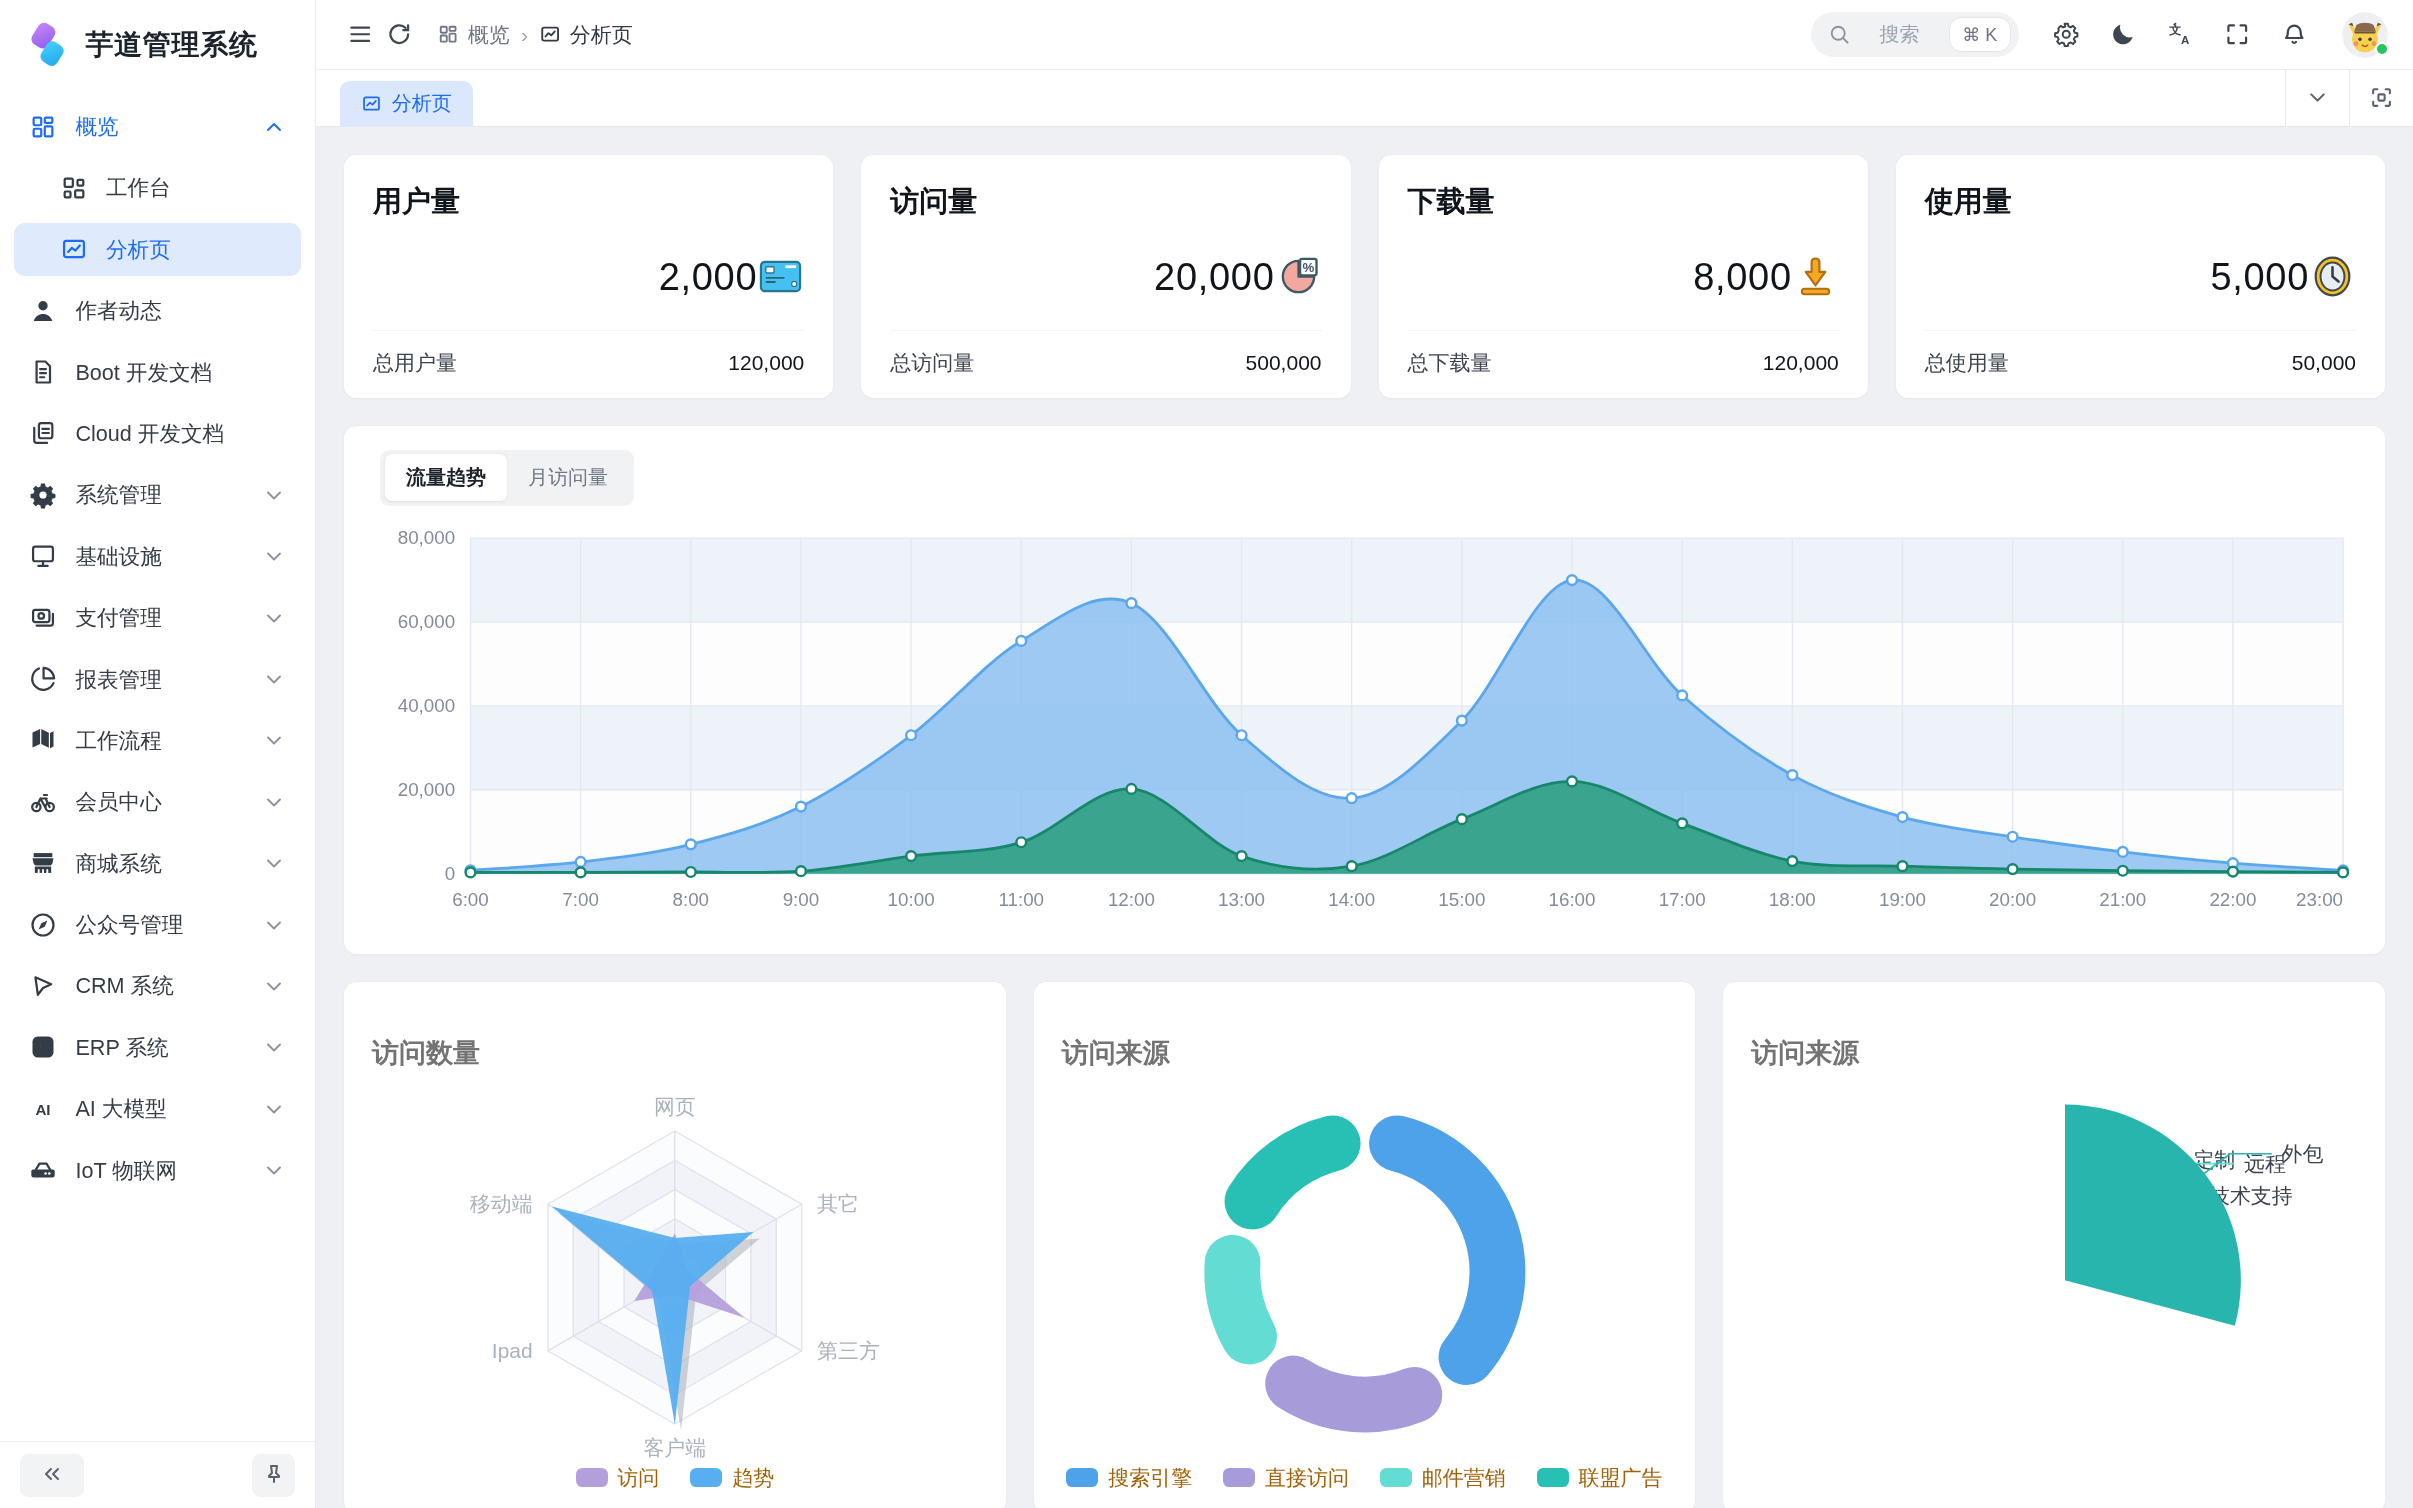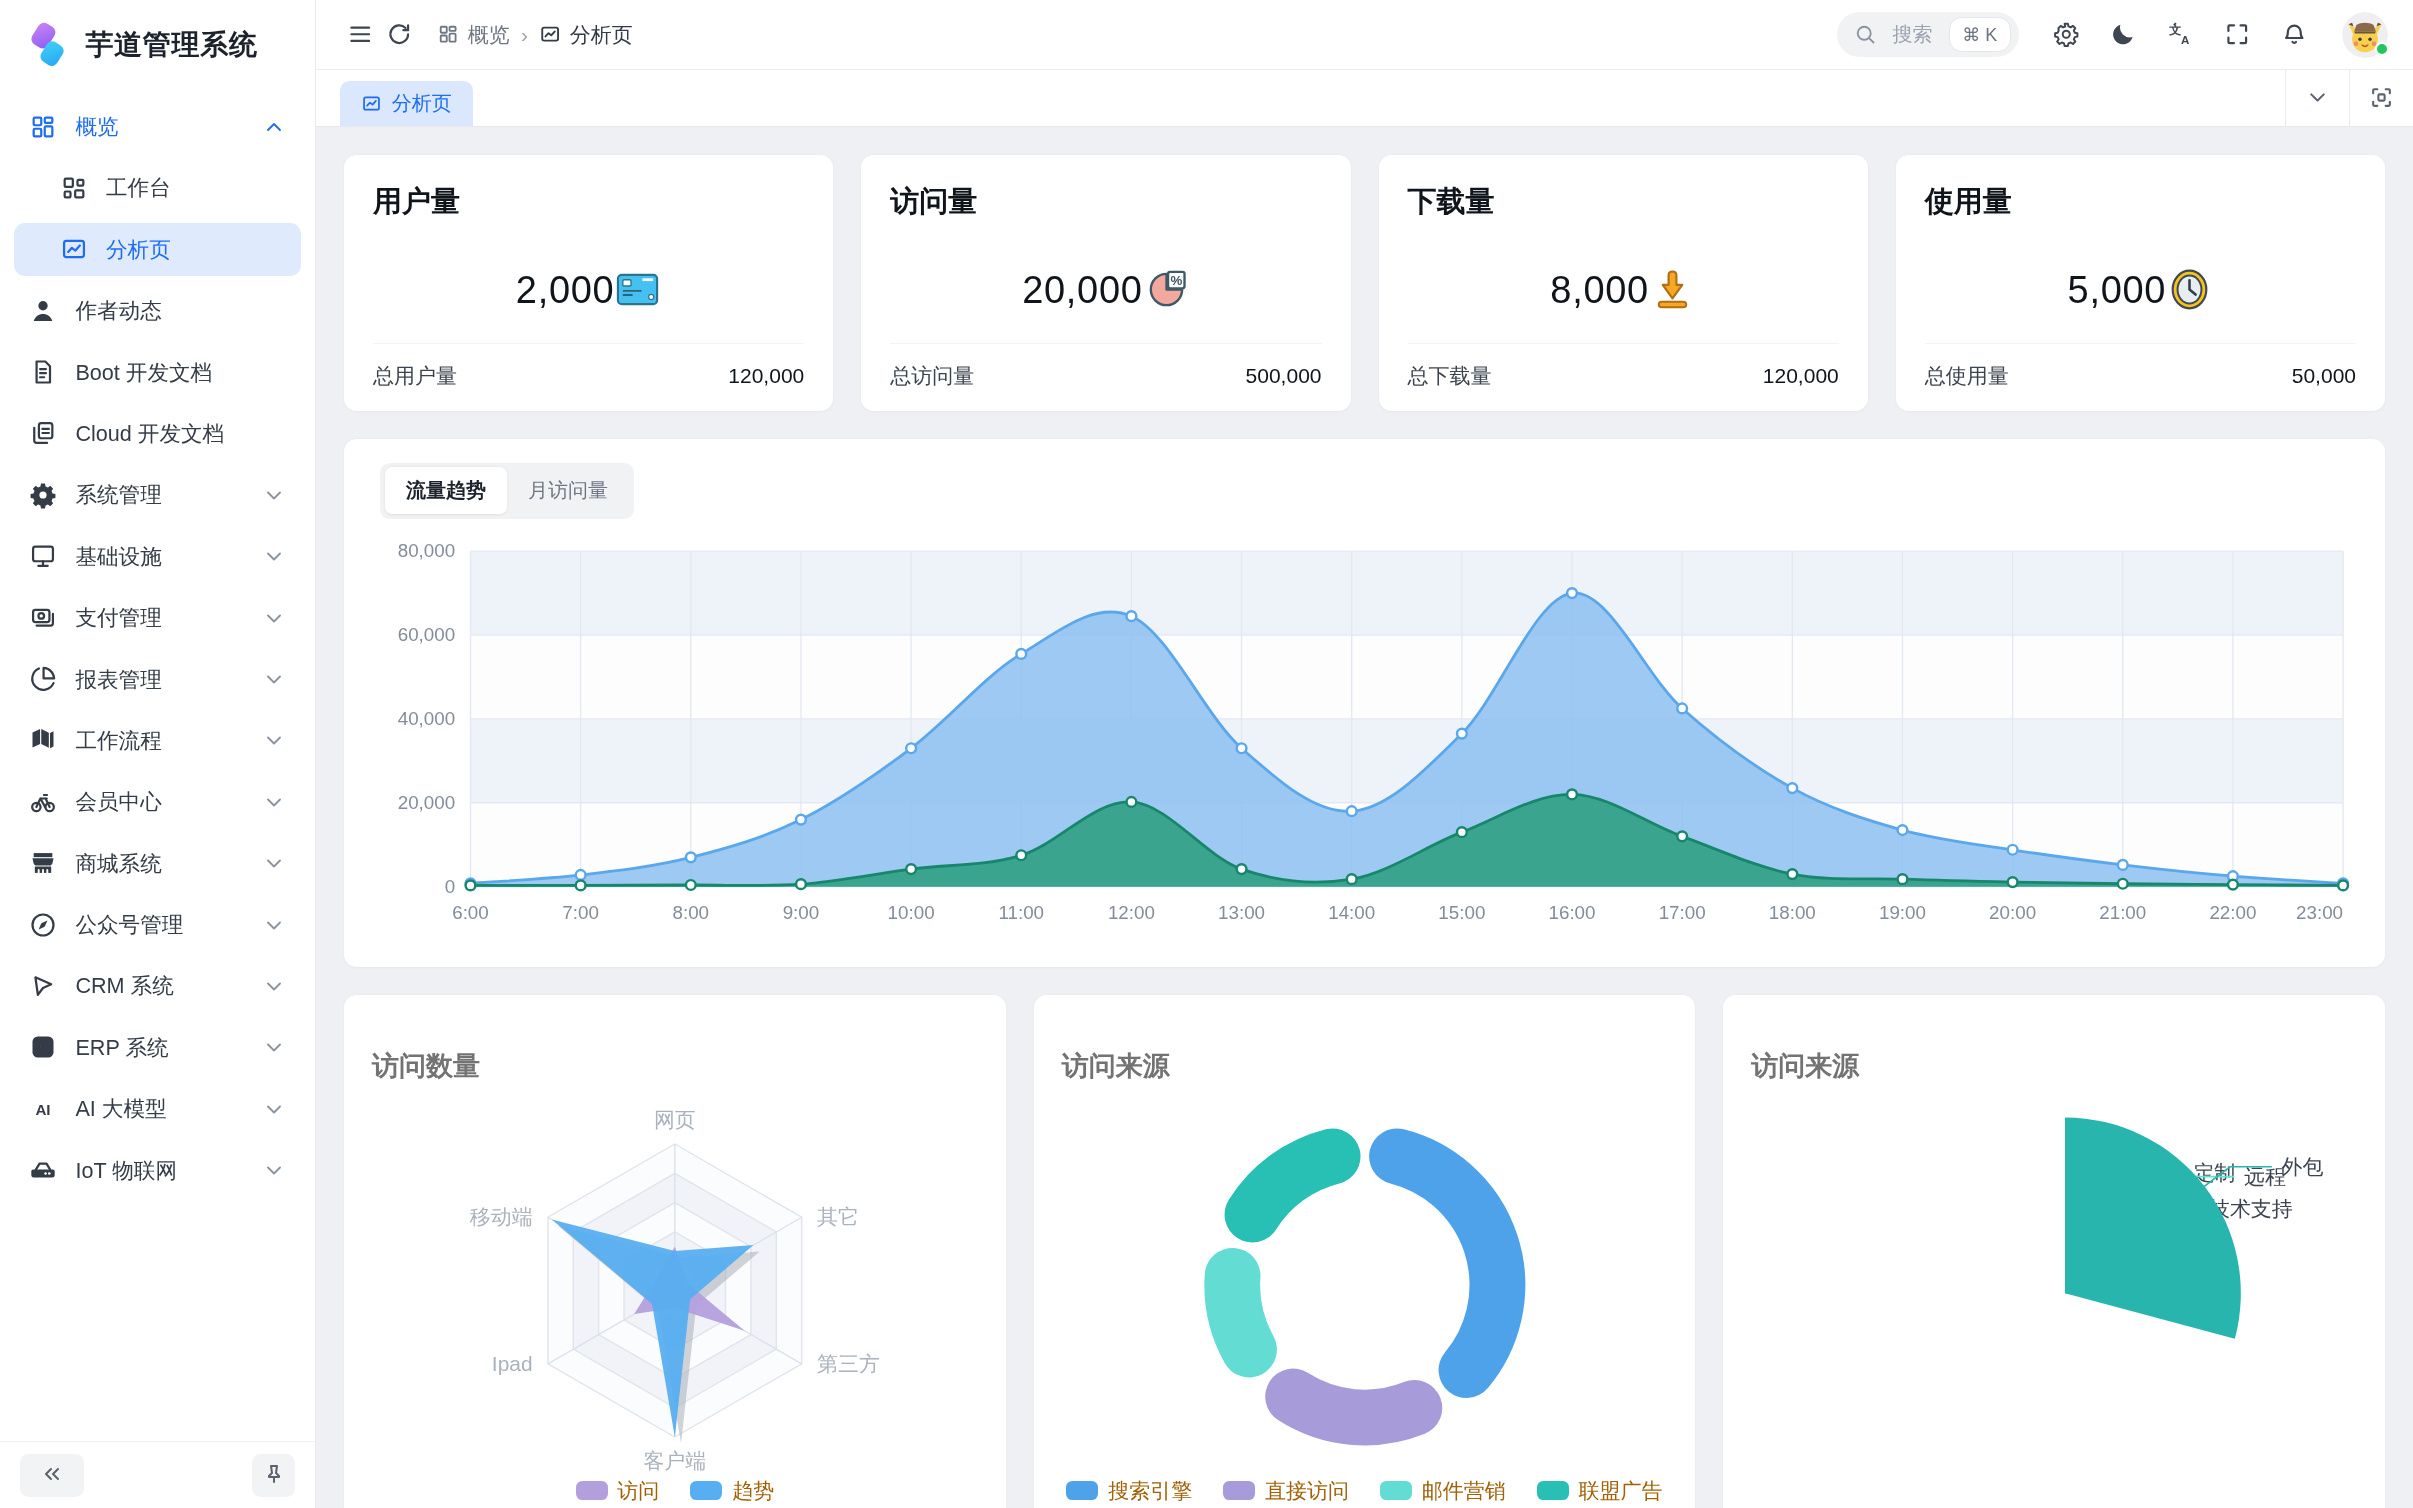--- a/index.html
+++ b/index.html
@@ -40,21 +40,21 @@
     border-bottom:1.4px solid #ecedf0; flex:0 0 70px; }
   .tb-icon-btn { width:39px; height:39px; display:flex; align-items:center; justify-content:center;
     color:#3e4652; cursor:pointer; border:none; background:none; }
   .tb-icon-btn svg { width:26.5px; height:26.5px; }
   .breadcrumb { display:flex; align-items:center; gap:9.8px; margin-left:18px; font-size:21px; }
   .bc-item { display:flex; align-items:center; gap:8.4px; color:#6f7784; }
   .bc-item svg { width:22.3px; height:22.3px; }
   .bc-item.current { color:#333b46; }
   .bc-sep { color:#9aa2ad; font-size:21px; padding:0 1.4px; }
   .tb-spacer { flex:1; }
-  .search-pill { display:flex; align-items:center; gap:16px; background:#f1f2f4; border-radius:28px;
+  .search-pill { display:flex; align-items:center; gap:29px; background:#f1f2f4; border-radius:28px;
     height:45px; padding:0 8.4px 0 17px; margin-right:28px; cursor:pointer; }
   .search-pill svg { width:22.3px; height:22.3px; color:#8a93a0; }
   .search-ph { font-size:20px; color:#9aa3ae; }
   .kbd { background:#fff; border:0.7px solid #e4e6ea; border-radius:12.6px; font-size:18px;
     color:#6b7280; padding:5.6px 12.6px; }
   .tb-actions { display:flex; align-items:center; gap:18px; }
   .avatar-wrap { position:relative; width:46px; height:46px; margin-left:9.8px; cursor:pointer; }
   .avatar-wrap svg { width:46px; height:46px; border-radius:50%; }
   .status-dot { position:absolute; right:-1.4px; bottom:1.4px; width:14px; height:14px;
     background:#22c55e; border:2.1px solid #fff; border-radius:50%; }
@@ -69,21 +69,21 @@
     border-left:1.4px solid #e8eaee; color:#5a626d; cursor:pointer; }
   .tabbar-ctrl svg { width:25px; height:25px; }
 
   .content { flex:1; padding:28px; overflow:hidden; }
 
   
   .stats-row { display:grid; grid-template-columns:repeat(4,1fr); gap:28px; }
   .stat-card { background:#fff; border-radius:12.6px; padding:26.5px 29px 21px 29px;
     box-shadow:0 0.7px 2.8px rgba(20,30,50,.04); }
   .sc-title { font-size:29px; font-weight:700; color:#10151c; }
-  .sc-mid { display:flex; align-items:center; justify-content:center; margin-top:44px; }
+  .sc-mid { display:flex; align-items:center; justify-content:flex-end; margin-top:31px; }
   .sc-value { font-size:38px; color:#10151c; letter-spacing:0.7px; }
   .sc-icon svg { width:47px; height:47px; }
   .sc-footer { display:flex; align-items:center; justify-content:space-between; margin-top:28px;
     padding-top:18px; border-top:1.4px solid #f2f3f6; font-size:21px; }
   .sc-footer .lab { color:#3b434e; }
   .sc-footer .val { color:#10151c; }
 
   
   .chart-card { background:#fff; border-radius:12.6px; margin-top:28px; padding:24px 28px 17px 36px;
     box-shadow:0 0.7px 2.8px rgba(20,30,50,.04); }

